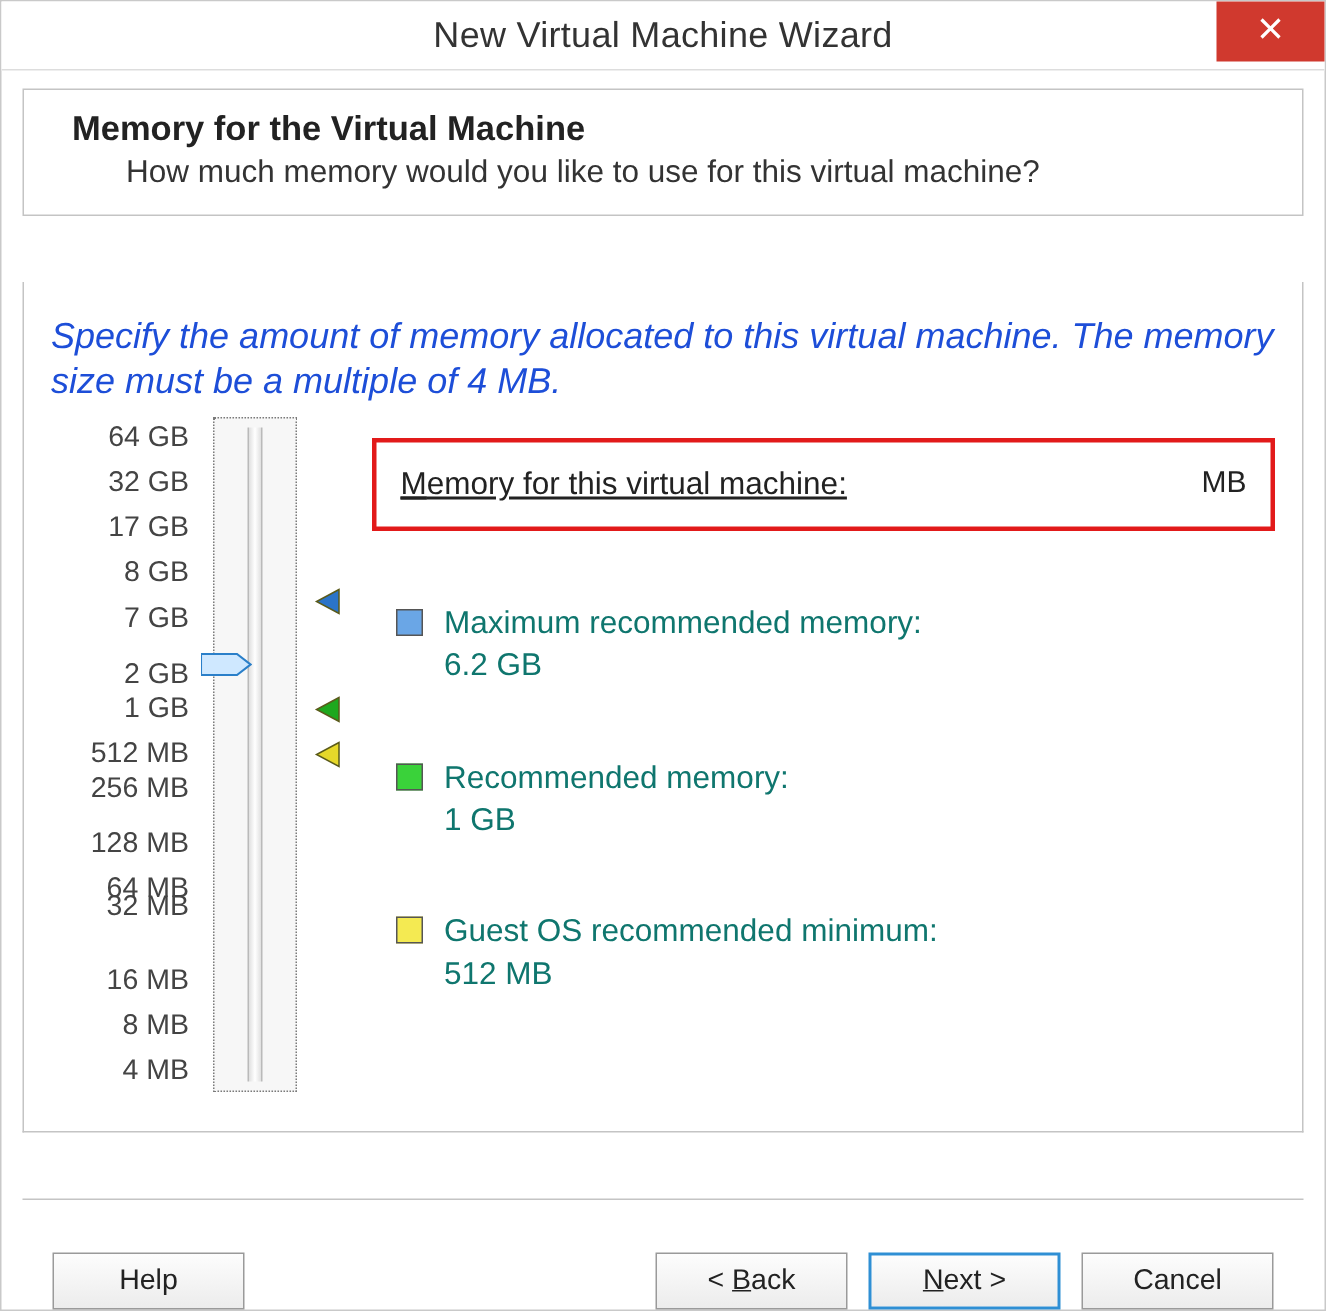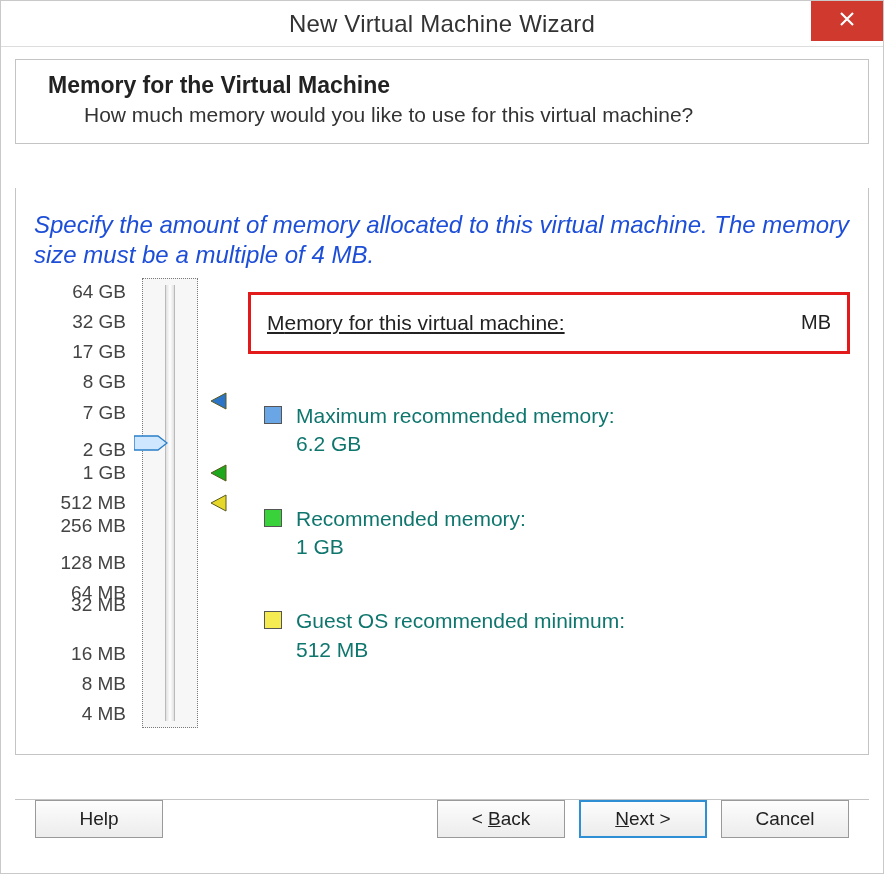--- a/index.html
+++ b/index.html
@@ -221,21 +221,21 @@
   .rec-text {
     font-size:21px;
     color:#0f766e;
     line-height:1.35;
   }
   
   .footer {
     height:74px;
     padding:0 20px;
     display:flex;
-    align-items:flex-start;
+    align-items:flex-end;
     border-top:1px solid #c4c4c4;
     gap:14px;
   }
   .footer .spacer { flex:1; }
   .btn {
     min-width:128px;
     height:38px;
     border:1px solid #9a9a9a;
     background:linear-gradient(#fdfdfd,#ececec);
     font-size:19px;

